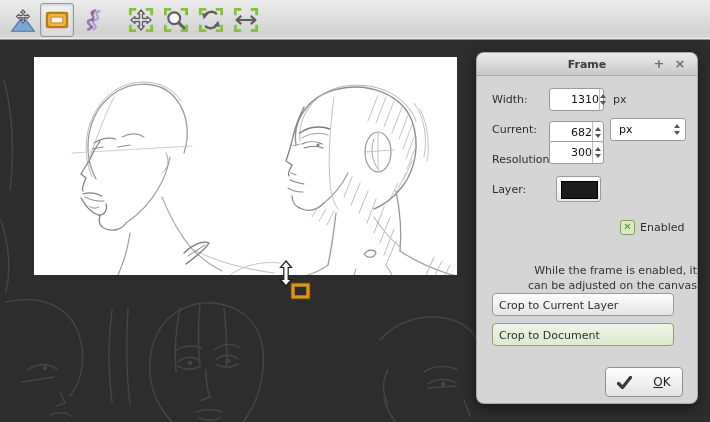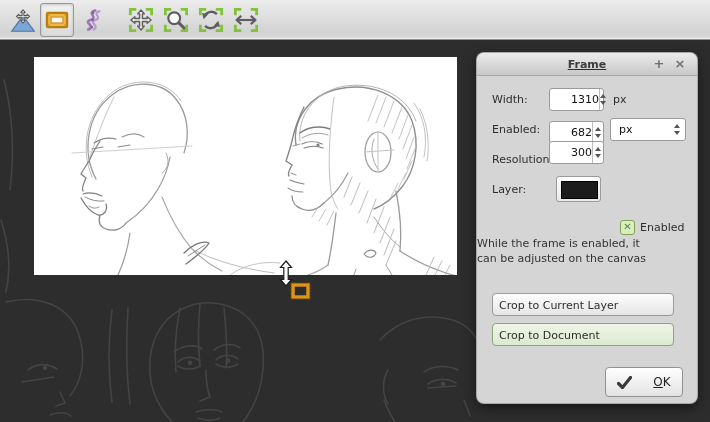--- a/index.html
+++ b/index.html
@@ -39,21 +39,21 @@
   .dialog{
     position:absolute;left:477px;top:53px;width:220px;height:350px;
     background:#d5d5d5;border-radius:7px;
     box-shadow:0 0 0 1px #a8a8a8,0 4px 14px rgba(0,0,0,.55);
     font-size:11px;color:#2e2e2e;
   }
   .dialog-header{
     position:absolute;left:0;top:0;right:0;height:22px;
     background:linear-gradient(#ebebeb,#c8c8c8);
     border-bottom:1px solid #a9a9a9;border-radius:7px 7px 0 0;
-    display:flex;align-items:center;justify-content:center;text-decoration:underline;
+    display:flex;align-items:center;justify-content:center;
   }
   .dialog-title{font-weight:bold;color:#3c3c3c;font-size:11px;}
   .hdr-btn{
     position:absolute;top:3px;width:16px;height:16px;line-height:16px;
     text-align:center;color:#6f6f6f;font-size:13px;font-weight:bold;cursor:pointer;
   }
   .hdr-shade{right:30px;}
   .hdr-close{right:9px;}
   .fld-label{position:absolute;left:15px;color:#2e2e2e;}
   .spin{
@@ -78,21 +78,21 @@
     position:absolute;left:79px;top:123px;width:45px;height:26px;background:linear-gradient(#fefefe,#e9e9e9);
     border:1px solid #9a9a9a;border-radius:3px;box-sizing:border-box;padding:4px;cursor:pointer;
   }
   .color-swatch{width:100%;height:100%;border:1px solid #000;}
   .checkbox{
     position:absolute;left:143px;top:167px;width:13px;height:13px;
     background:#dcebc4;border:1px solid #7fa450;border-radius:3px;
     color:#4f8a2d;font-size:10px;font-weight:bold;line-height:12px;text-align:center;cursor:pointer;
   }
   .checkbox-label{position:absolute;left:163px;top:168px;}
-  .note{position:absolute;left:0;top:183px;width:100%;text-align:left;line-height:15px;color:#333;}
+  .note{position:absolute;left:0;top:210px;width:100%;text-align:right;line-height:15px;color:#333;}
   .btn{
     position:absolute;left:15px;width:182px;height:23px;
     background:linear-gradient(#fdfdfd,#e5e5e5);
     border:1px solid #9a9a9a;border-radius:4px;
     font-size:11px;color:#2e2e2e;text-align:left;line-height:21px;
     box-sizing:border-box;cursor:pointer;font-family:inherit;
   }
   .btn-crop-layer{top:240px;}
   .btn-crop-doc{
     top:270px;
@@ -320,21 +320,21 @@
   <span class="fld-label" style="top:40px">Width:</span>
   <div class="spin" style="top:35px">
     <span class="val">1310</span>
     <span class="arrows">
       <span class="tri-up"></span>
       <span class="tri-down"></span>
     </span>
   </div>
   <span class="unit-label" style="top:40px">px</span>
 
-  <span class="fld-label" style="top:70px">Enabled:</span>
+  <span class="fld-label" style="top:70px">Current:</span>
   <div class="spin" style="top:68px">
     <span class="val">682</span>
     <span class="arrows">
       <span class="tri-up"></span>
       <span class="tri-down"></span>
     </span>
   </div>
   <div class="combo" style="top:65px">
     <span class="val">px</span>
     <span class="arrows">

